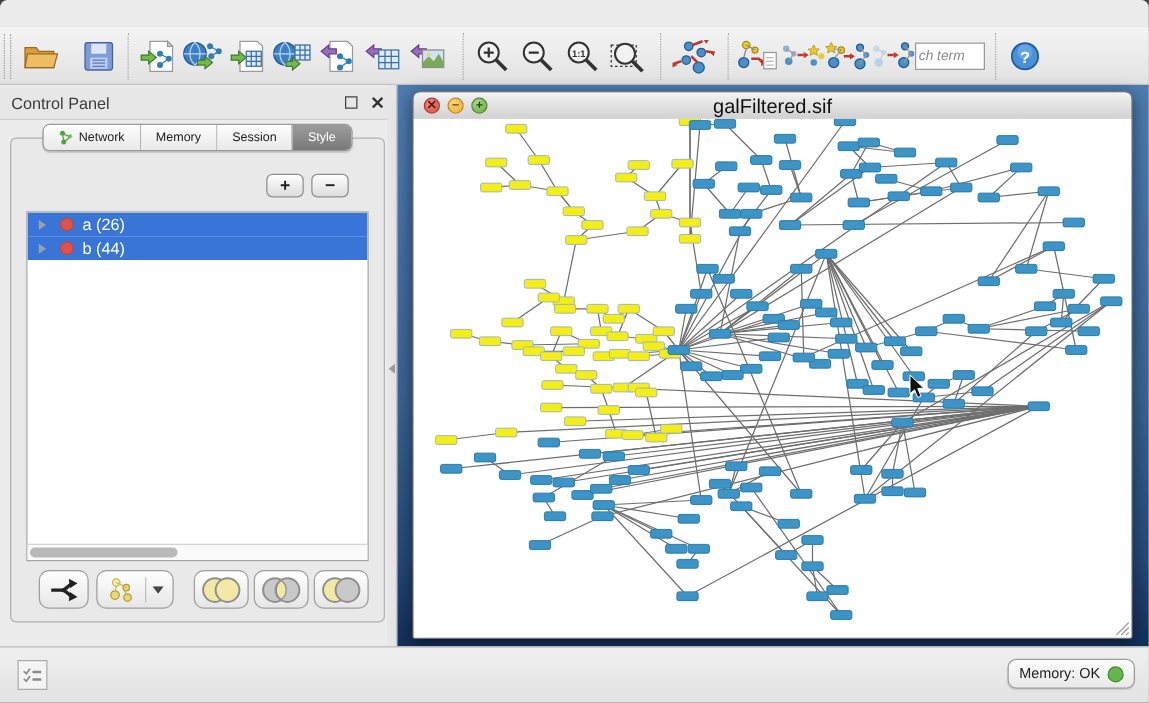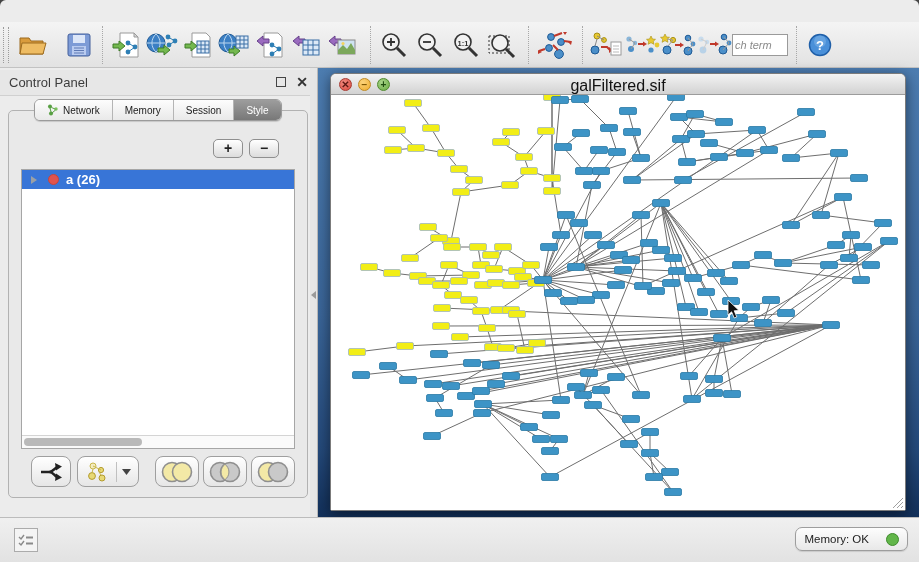--- a/index.html
+++ b/index.html
@@ -49,21 +49,21 @@
 
   .cp-pane { position:absolute; top:110px; left:8px; width:300px; bottom:64px;
     border:1px solid #b2b2b2; border-radius:5px; background:#e9e9e9; }
 
   .btn-plus, .btn-minus { position:absolute; top:28px; width:30px; height:19px;
     border:1px solid #8f8f8f; border-radius:5px; background:linear-gradient(#ffffff,#dcdcdc);
     font-size:14px; font-weight:bold; color:#222; text-align:center; line-height:17px; }
   .btn-plus { right:64px; } .btn-minus { right:28px; }
 
   .set-list { position:absolute; top:58px; left:12px; right:12px; bottom:48px;
-    background:#fff; border:1px solid #a6a6a6; overflow:hidden;font-weight:bold; }
+    background:#fff; border:1px solid #a6a6a6; overflow:hidden; }
   .set-row { height:19px; display:flex; align-items:center; font-size:13px; color:#000; }
   .set-row.selected { background:#3875d7; color:#fff; }
   .caret { width:0; height:0; border-left:6px solid #9aa0a6; border-top:4px solid transparent;
     border-bottom:4px solid transparent; margin-left:9px; }
   .red-dot { width:11px; height:11px; border-radius:50%; background:#e0534d;
     border:1px solid #c24540; margin-left:11px; }
   .set-label { margin-left:7px; }
   .hscroll { position:absolute; left:0; right:0; bottom:0; height:13px; background:#fafafa;
     border-top:1px solid #d4d4d4; }
   .hthumb { position:absolute; left:2px; top:2px; width:118px; height:8px;
@@ -74,21 +74,21 @@
     background:linear-gradient(#ffffff,#e6e6e6); display:flex; align-items:center; justify-content:center; }
   .venn { width:40px; height:24px; }
 
   
   .statusbar { position:absolute; left:0; right:0; bottom:0; height:45px;
     background:linear-gradient(#f0f0f0,#e2e2e2); border-top:1px solid #bcbcbc; }
   .task-btn { position:absolute; left:14px; top:10px; width:24px; height:24px;
     border:1px solid #ababab; background:#f4f4f4; display:flex; align-items:center; justify-content:center; }
   .memory-pill { position:absolute; right:11px; top:9px; height:24px; padding:0 8px;
     border:1px solid #9d9d9d; border-radius:7px; background:linear-gradient(#fdfdfd,#e8e8e8);
-    display:flex; align-items:center; gap:17px; font-size:11.5px; color:#222;
+    display:flex; align-items:center; gap:6px; font-size:11.5px; color:#222;
     box-shadow:0 1px 1px rgba(0,0,0,.12); }
   .mem-dot { width:13px; height:13px; border-radius:50%; background:#62b64a; border:1px solid #3f8c2d; }
 
   
   .splitter { position:absolute; left:310px; top:68px; width:8px; bottom:45px;
     background:#e6e6e6; border-right:1px solid #b9b9b9; }
   .split-arrow { position:absolute; top:223px; left:1px; width:0; height:0;
     border-right:5px solid #9a9a9a; border-top:4px solid transparent; border-bottom:4px solid transparent; }
   .desktop { position:absolute; left:318px; top:68px; right:0; bottom:45px;
     background:linear-gradient(#4d7db1,#3a6598 55%,#24497a 85%,#12305a); }
@@ -345,20 +345,25 @@
 
   <div class="cp-pane">
     <div class="btn-plus">+</div>
     <div class="btn-minus">−</div>
 
     <div class="set-list" id="set-list">
         <div class="set-row selected">
           <div class="caret"></div>
           <div class="red-dot"></div>
           <span class="set-label">a (26)</span>
+        </div>
+        <div class="set-row selected">
+          <div class="caret"></div>
+          <div class="red-dot"></div>
+          <span class="set-label">b (44)</span>
         </div>
         <div class="hscroll">
           <div class="hthumb"></div>
         </div>
       </div>
 
     <div class="cp-btnrow">
       <div class="cpb" style="left:22px;width:40px">
         <svg width="24" height="20" viewBox="0 0 24 20">
             <path d="M2 10 h8 c4 0 5 -3 8 -5 M10 10 c4 0 5 3 8 5" stroke="#222" stroke-width="2.6" fill="none"></path>

